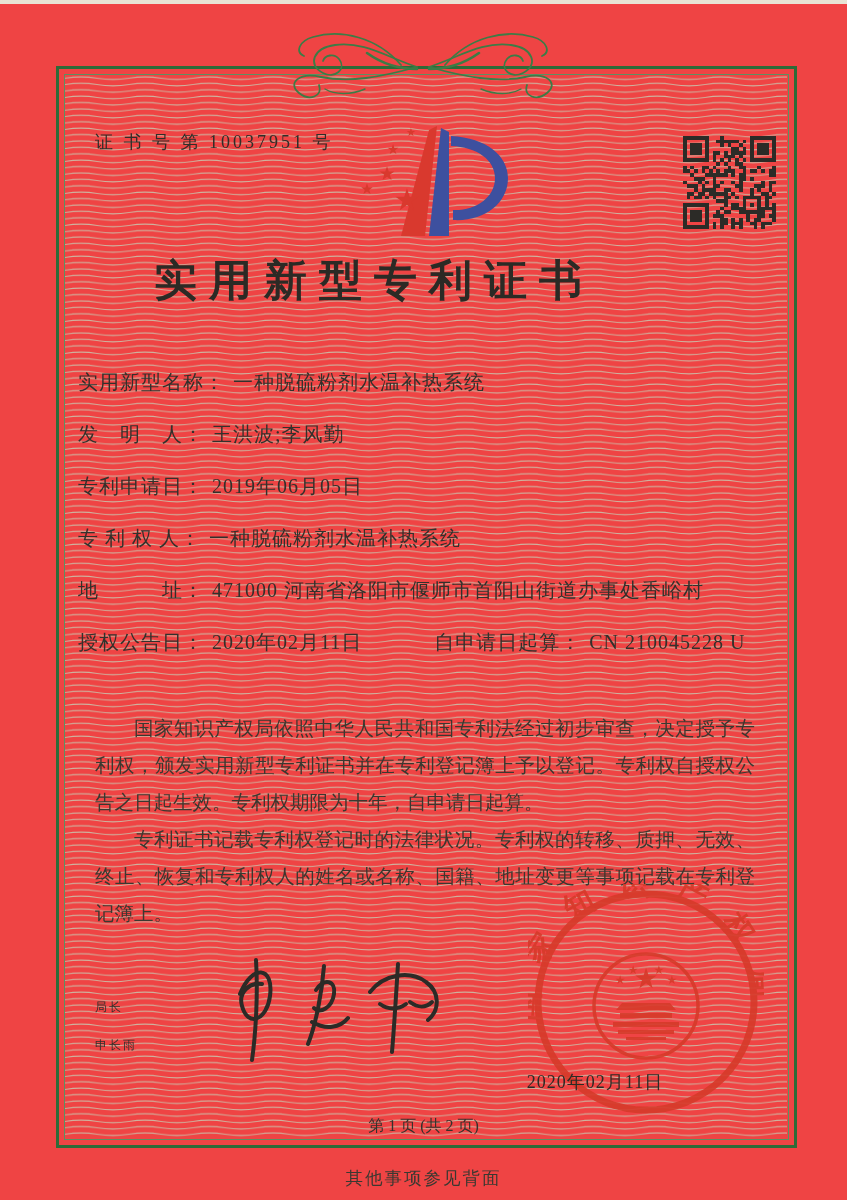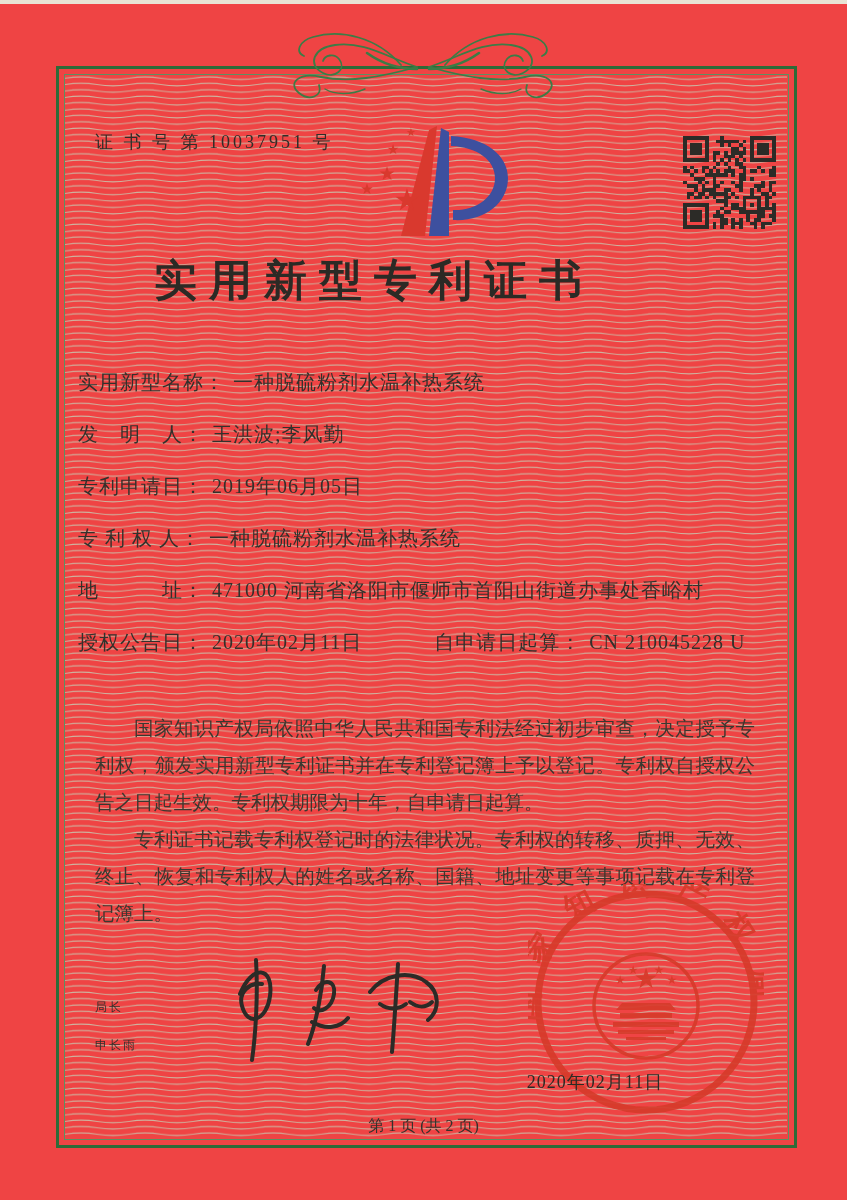--- a/index.html
+++ b/index.html
@@ -520,14 +520,15 @@
       <path d="M-30,8 L30,8 L24,1 L-24,1 Z"></path>
       <rect x="-26" y="11" width="52" height="5"></rect>
       <path d="M-33,20 L33,20 L33,25 L-33,25 Z"></path>
       <rect x="-28" y="28" width="56" height="4"></rect>
       <rect x="-20" y="35" width="40" height="3"></rect>
     </g>
   </svg>
   <div class="seal-date">2020年02月11日</div>
 
   <div class="page-info">第 1 页 (共 2 页)</div>
+  <div class="backside-note">其他事项参见背面</div>
 
 </div>
 
 </body></html>

